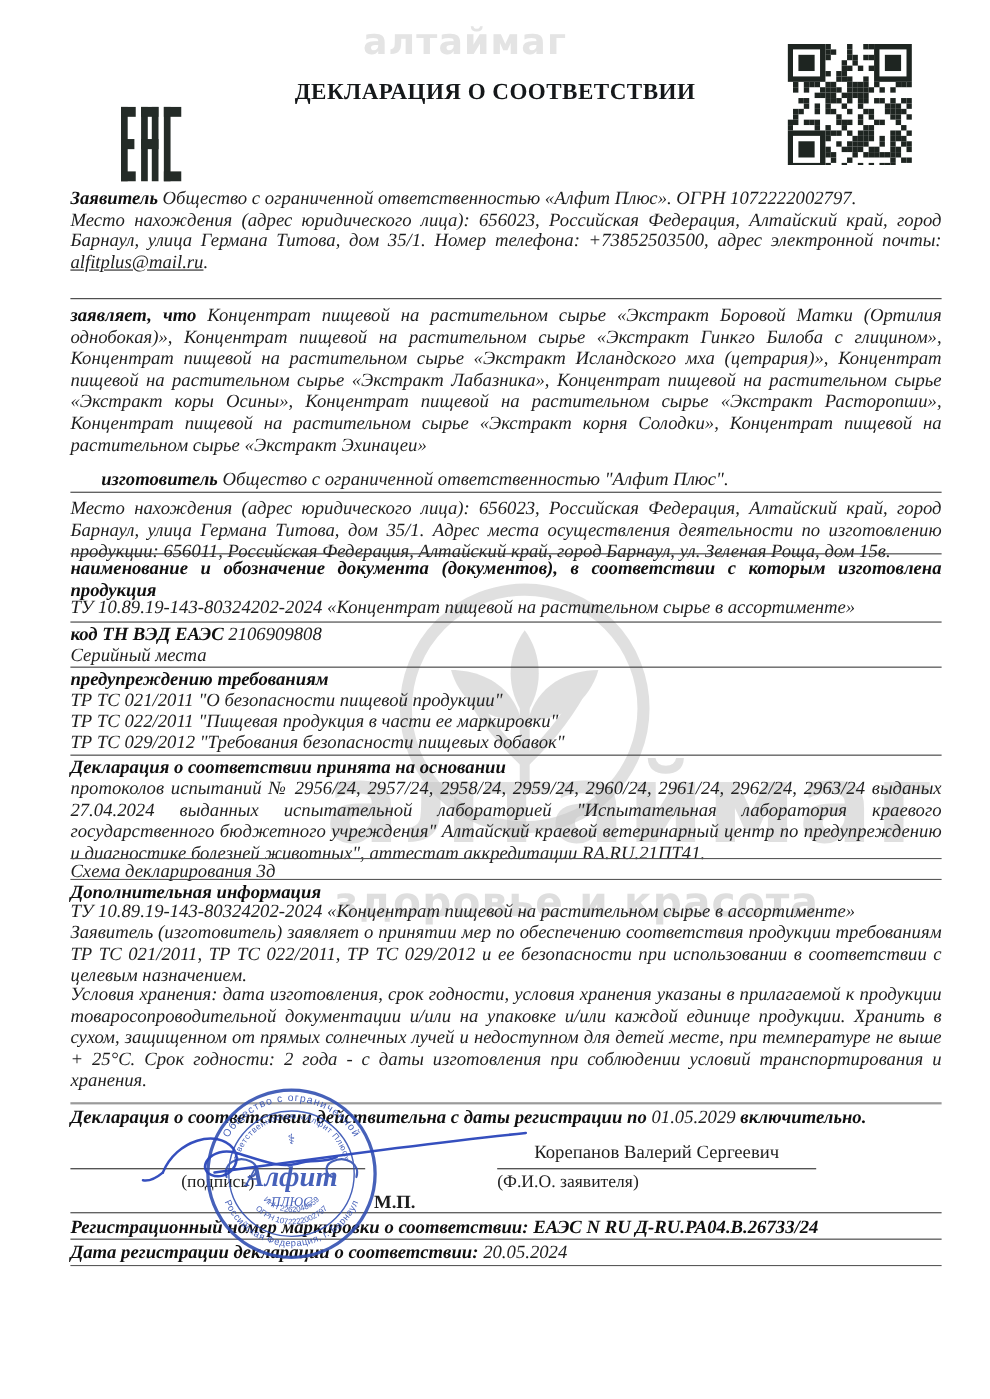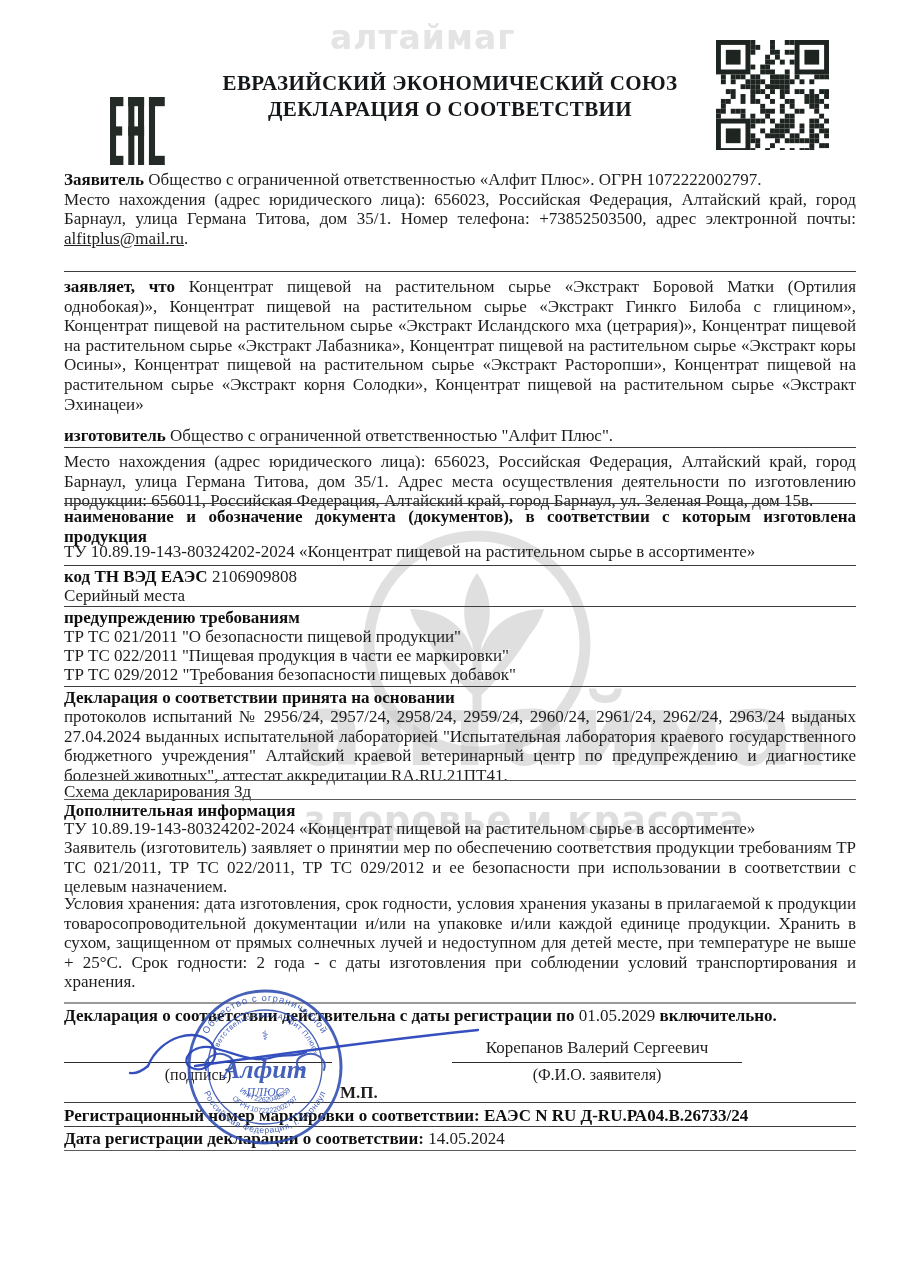--- a/index.html
+++ b/index.html
@@ -13,21 +13,21 @@
   .wm-logo{left:358px;top:525px;opacity:.55;}
   .wm-brand{left:296px;top:672px;font-family:"DejaVu Sans",sans-serif;font-weight:bold;
             font-size:100px;color:#c7c7c7;opacity:.55;letter-spacing:2px;}
   .wm-tagline{left:304px;top:770px;font-family:"DejaVu Sans",sans-serif;font-weight:bold;
             font-size:37px;color:#cdcdcd;opacity:.65;letter-spacing:1px;margin-top:29px;}
   
   .content{z-index:1;}
   .hr{left:64px;width:792px;border-top:1.5px solid #3d3d3d;height:0;z-index:1;}
   .hr.gray{border-top:2px solid #9a9a9a;}
   .hr.soft{border-top:1.5px solid #5a5a5a;}
-  .block{left:64px;width:792px;font-size:17px;line-height:19.6px;text-align:justify;z-index:1;}
+  .block{left:64px;width:792px;font-size:17px;line-height:19.6px;text-align:justify;z-index:1;font-style:italic;}
   .block b{color:#101010;}
   .title{left:150px;width:600px;top:70px;text-align:center;font-weight:bold;
          font-size:21px;line-height:26px;letter-spacing:.4px;color:#15181a;z-index:1;}
   .email{text-decoration:underline;}
   .sig-line{border-top:1.6px solid #2c2c2c;height:0;z-index:1;}
   .small-caption{font-size:16px;}
   
   .stamp{z-index:2;opacity:.9;}
   .signature{z-index:3;}
 </style>
@@ -61,21 +61,20 @@
   <rect x="30" y="0" width="10" height="74"></rect>
     <rect x="46" y="0" width="10" height="74"></rect>
   <rect x="30" y="0" width="26" height="10"></rect>
     <rect x="30" y="32" width="26" height="10"></rect>
   <rect x="64" y="0" width="10" height="74"></rect>
     <rect x="64" y="0" width="26" height="10"></rect>
   <rect x="64" y="64" width="26" height="10"></rect>
 </svg>
 
 <div class="abs title">
-  <div>ЕВРАЗИЙСКИЙ ЭКОНОМИЧЕСКИЙ СОЮЗ</div>
   <div>ДЕКЛАРАЦИЯ О СООТВЕТСТВИИ</div>
 </div>
 
 <svg class="abs content" style="left:716px;top:40px;" width="113" height="110" viewBox="0 0 113 110">
   <g>
       <rect x="0.00" y="68.78" width="4.91" height="4.91" fill="#1e2521"></rect>
       <rect x="0.00" y="73.70" width="4.91" height="4.91" fill="#1e2521"></rect>
       <rect x="4.91" y="34.39" width="4.91" height="4.91" fill="#1e2521"></rect>
       <rect x="4.91" y="39.30" width="4.91" height="4.91" fill="#1e2521"></rect>
       <rect x="4.91" y="58.96" width="4.91" height="4.91" fill="#1e2521"></rect>
@@ -273,21 +272,21 @@
   <div><span>Место нахождения (адрес юридического лица): 656023, Российская Федерация, Алтайский край, город Барнаул, улица Германа Титова, дом 35/1. Номер телефона: +73852503500, адрес электронной почты:</span>
     <span class="email">alfitplus@mail.ru</span><span>.</span></div>
 </div>
 <div class="abs hr" style="top:271px;"></div>
 
 <div class="abs block" style="top:277px;">
   <b>заявляет, что</b>
   <span>Концентрат пищевой на растительном сырье «Экстракт Боровой Матки (Ортилия однобокая)», Концентрат пищевой на растительном сырье «Экстракт Гинкго Билоба с глицином», Концентрат пищевой на растительном сырье «Экстракт Исландского мха (цетрария)», Концентрат пищевой на растительном сырье «Экстракт Лабазника», Концентрат пищевой на растительном сырье «Экстракт коры Осины», Концентрат пищевой на растительном сырье «Экстракт Расторопши», Концентрат пищевой на растительном сырье «Экстракт корня Солодки»,  Концентрат пищевой на растительном сырье «Экстракт Эхинацеи»</span>
 </div>
 
-<div class="abs block" style="top:426px;">
+<div class="abs block" style="top:426px;margin-left:28px;">
   <b>изготовитель</b>
   <span>Общество с ограниченной ответственностью "Алфит Плюс".</span>
 </div>
 <div class="abs hr" style="top:447px;"></div>
 
 <div class="abs block" style="top:452px;"><span>Место нахождения (адрес юридического лица): 656023, Российская Федерация, Алтайский край, город Барнаул, улица Германа Титова, дом 35/1. Адрес места осуществления деятельности по изготовлению продукции: 656011, Российская Федерация, Алтайский край, город Барнаул, ул. Зеленая Роща, дом 15в.</span></div>
 <div class="abs hr" style="top:503px;"></div>
 
 <div class="abs block" style="top:507px;">
   <b>наименование и обозначение документа (документов), в соответствии с которым изготовлена продукция</b>
@@ -332,31 +331,31 @@
   <b>Декларация о соответствии действительна с даты регистрации по</b>
   <span>01.05.2029</span>
   <b>включительно.</b>
 </div>
 
 <div class="abs sig-line" style="left:64px;top:1062px;width:268px;"></div>
 <div class="abs" style="left:340px;top:1044px;font-weight:bold;font-size:17px;z-index:1;margin-top:39px;">М.П.</div>
 <div class="abs" style="left:452px;top:1038px;width:290px;text-align:center;font-size:17px;z-index:1;">Корепанов Валерий Сергеевич</div>
 <div class="abs sig-line" style="left:452px;top:1062px;width:290px;"></div>
 <div class="abs small-caption" style="left:64px;top:1066px;width:268px;text-align:center;z-index:1;">(подпись)</div>
-<div class="abs small-caption" style="left:452px;top:1066px;width:290px;text-align:center;z-index:1;">(Ф.И.О. заявителя)</div>
+<div class="abs small-caption" style="left:452px;top:1066px;width:290px;z-index:1;">(Ф.И.О. заявителя)</div>
 
 <div class="abs hr" style="top:1102px;"></div>
 <div class="abs block" style="top:1106px;">
   <b>Регистрационный номер маркировки о соответствии:</b>
   <b>ЕАЭС N RU Д-RU.РА04.В.26733/24</b>
 </div>
 <div class="abs hr" style="top:1126px;"></div>
 <div class="abs block" style="top:1129px;">
   <b>Дата регистрации декларации о соответствии:</b>
-  <span>14.05.2024</span>
+  <span>20.05.2024</span>
 </div>
 <div class="abs hr soft" style="top:1150px;"></div>
 
 <svg class="abs stamp" style="left:172px;top:974px;" width="186" height="186" viewBox="0 0 186 186">
   <defs>
     <path id="arcTopOuter" d="M 27,93 A 66,66 0 0 1 159,93"></path>
     <path id="arcTopInner" d="M 43,93 A 50,50 0 0 1 143,93"></path>
     <path id="arcBotOuter" d="M 27,93 A 66,66 0 0 0 159,93"></path>
     <path id="arcBotOgrn" d="M 47,93 A 46,46 0 0 0 139,93"></path>
     <path id="arcBotInn" d="M 58,93 A 35,35 0 0 0 128,93"></path>

